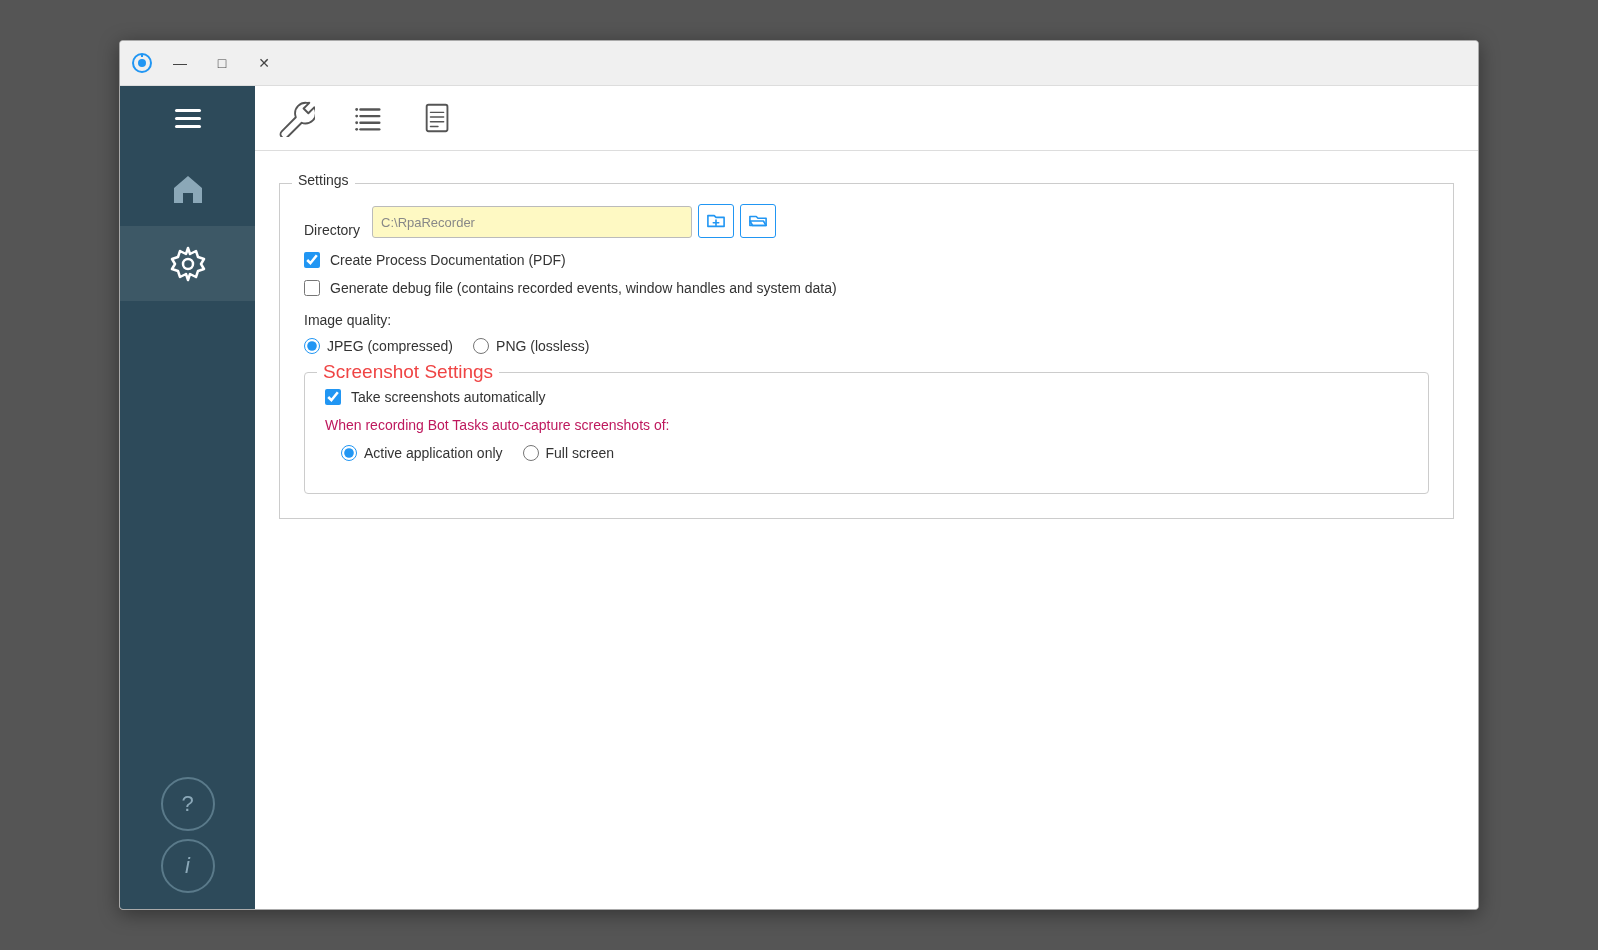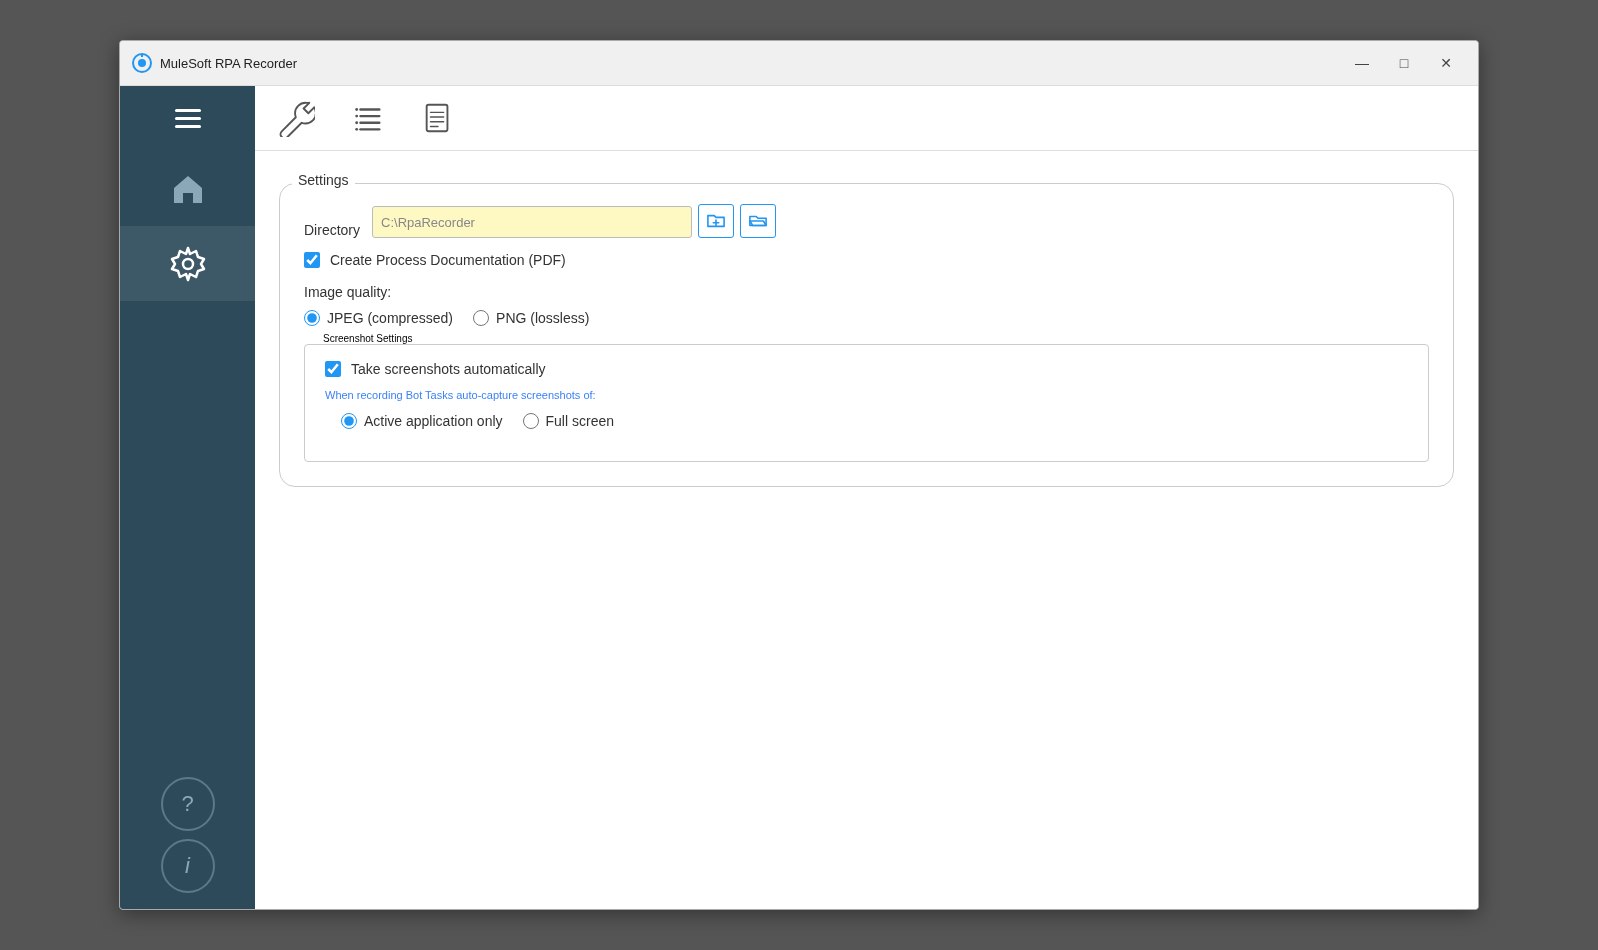--- a/index.html
+++ b/index.html
@@ -174,21 +174,21 @@
     .doc-icon svg { width: 34px; height: 34px; }
 
     
     .settings-panel {
       flex: 1;
       padding: 24px;
       overflow-y: auto;
     }
     .settings-group {
       border: 1px solid #ccc;
-      border-radius: 16px;
+      border-radius: 0;
       padding: 20px 24px 24px;
       position: relative;
       margin-top: 8px;
     }
     .settings-group-legend {
       position: absolute;
       top: -12px;
       left: 12px;
       background: white;
       padding: 0 6px;
@@ -279,42 +279,41 @@
       padding: 16px 20px 20px;
       position: relative;
       margin-top: 18px;
     }
     .screenshot-group-legend {
       position: absolute;
       top: -12px;
       left: 12px;
       background: white;
       padding: 0 6px;
-      font-size: 10px;
-      color: #000000;
+      font-size: 19px;
+      color: #ef4444;
     }
 
     
     .home-svg { width: 36px; height: 36px; fill: #8ba8b8; }
   </style>
 </head>
 <body>
 
 <div class="window">
 
   <div class="title-bar">
 
     <div class="title-bar-icon">
       <svg viewBox="0 0 20 20" width="20" height="20">
         <circle cx="10" cy="10" r="9" fill="none" stroke="#2196f3" stroke-width="2"></circle>
         <circle cx="10" cy="10" r="4" fill="#2196f3"></circle>
         <line x1="10" y1="1" x2="10" y2="4" stroke="#2196f3" stroke-width="2"></line>
       </svg>
     </div>
-    <span class="title-bar-title">MuleSoft RPA Recorder</span>
     <div class="title-bar-controls">
       <button class="title-bar-btn">—</button>
       <button class="title-bar-btn">□</button>
       <button class="title-bar-btn close">✕</button>
     </div>
   </div>
 
   <div class="main-layout">
 
     <div class="sidebar">
@@ -403,20 +402,24 @@
                 <path d="M2 5 L9 5 L11 7 L20 7 L20 15 L2 15 Z" fill="none" stroke="#2196f3" stroke-width="1.8" stroke-linejoin="round"></path>
                 <path d="M2 10 L5 15 L20 15 L17 10 Z" fill="none" stroke="#2196f3" stroke-width="1.8" stroke-linejoin="round"></path>
               </svg>
             </button>
           </div>
 
           <div class="checkbox-row">
             <input type="checkbox" id="cb-pdf" checked="" style="">
             <label for="cb-pdf">Create Process Documentation (PDF)</label>
           </div>
+          <div class="checkbox-row">
+            <input type="checkbox" id="cb-debug" style="">
+            <label for="cb-debug">Generate debug file (contains recorded events, window handles and system data)</label>
+          </div>
 
           <div class="section-label">Image quality:</div>
           <div class="radio-row">
             <label class="radio-option">
               <input type="radio" name="image-quality" checked="" style="">
               <span>JPEG (compressed)</span>
             </label>
             <label class="radio-option">
               <input type="radio" name="image-quality" style="">
               <span>PNG (lossless)</span>
@@ -424,21 +427,21 @@
           </div>
 
           <div class="screenshot-group">
             <span class="screenshot-group-legend">Screenshot Settings</span>
 
             <div class="checkbox-row">
               <input type="checkbox" id="cb-screenshots" checked="" style="">
               <label for="cb-screenshots">Take screenshots automatically</label>
             </div>
 
-            <div style="font-size:11px;color:#3b82f6;margin-bottom:12px;">When recording Bot Tasks auto-capture screenshots of:</div>
+            <div style="font-size:14px;color:#be185d;margin-bottom:12px;">When recording Bot Tasks auto-capture screenshots of:</div>
 
             <div class="radio-row" style="padding-left: 16px;">
               <label class="radio-option">
                 <input type="radio" name="capture" checked="" style="">
                 <span>Active application only</span>
               </label>
               <label class="radio-option">
                 <input type="radio" name="capture" style="">
                 <span>Full screen</span>
               </label>

